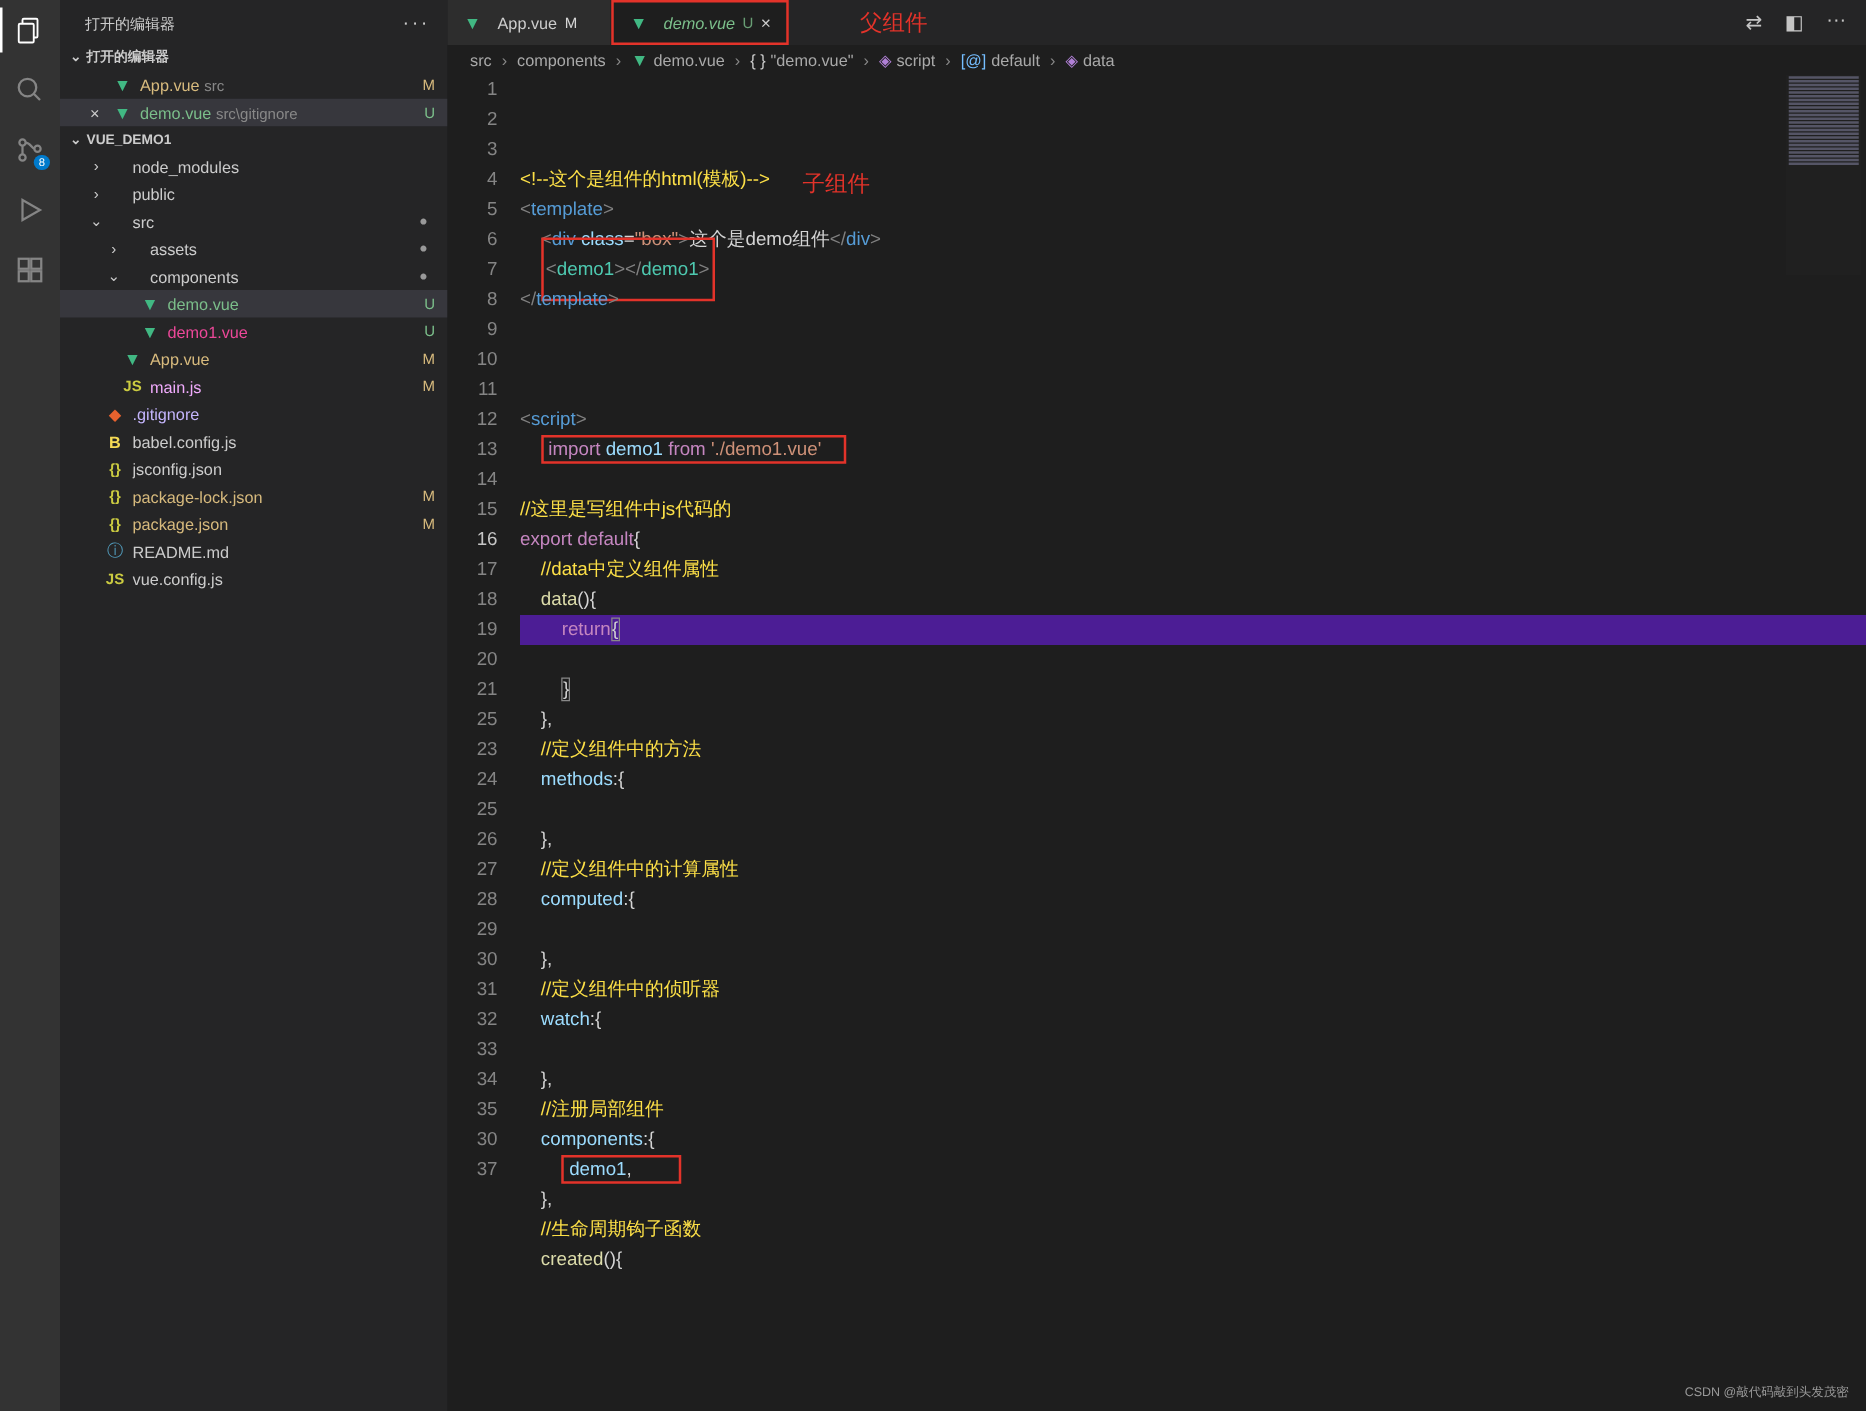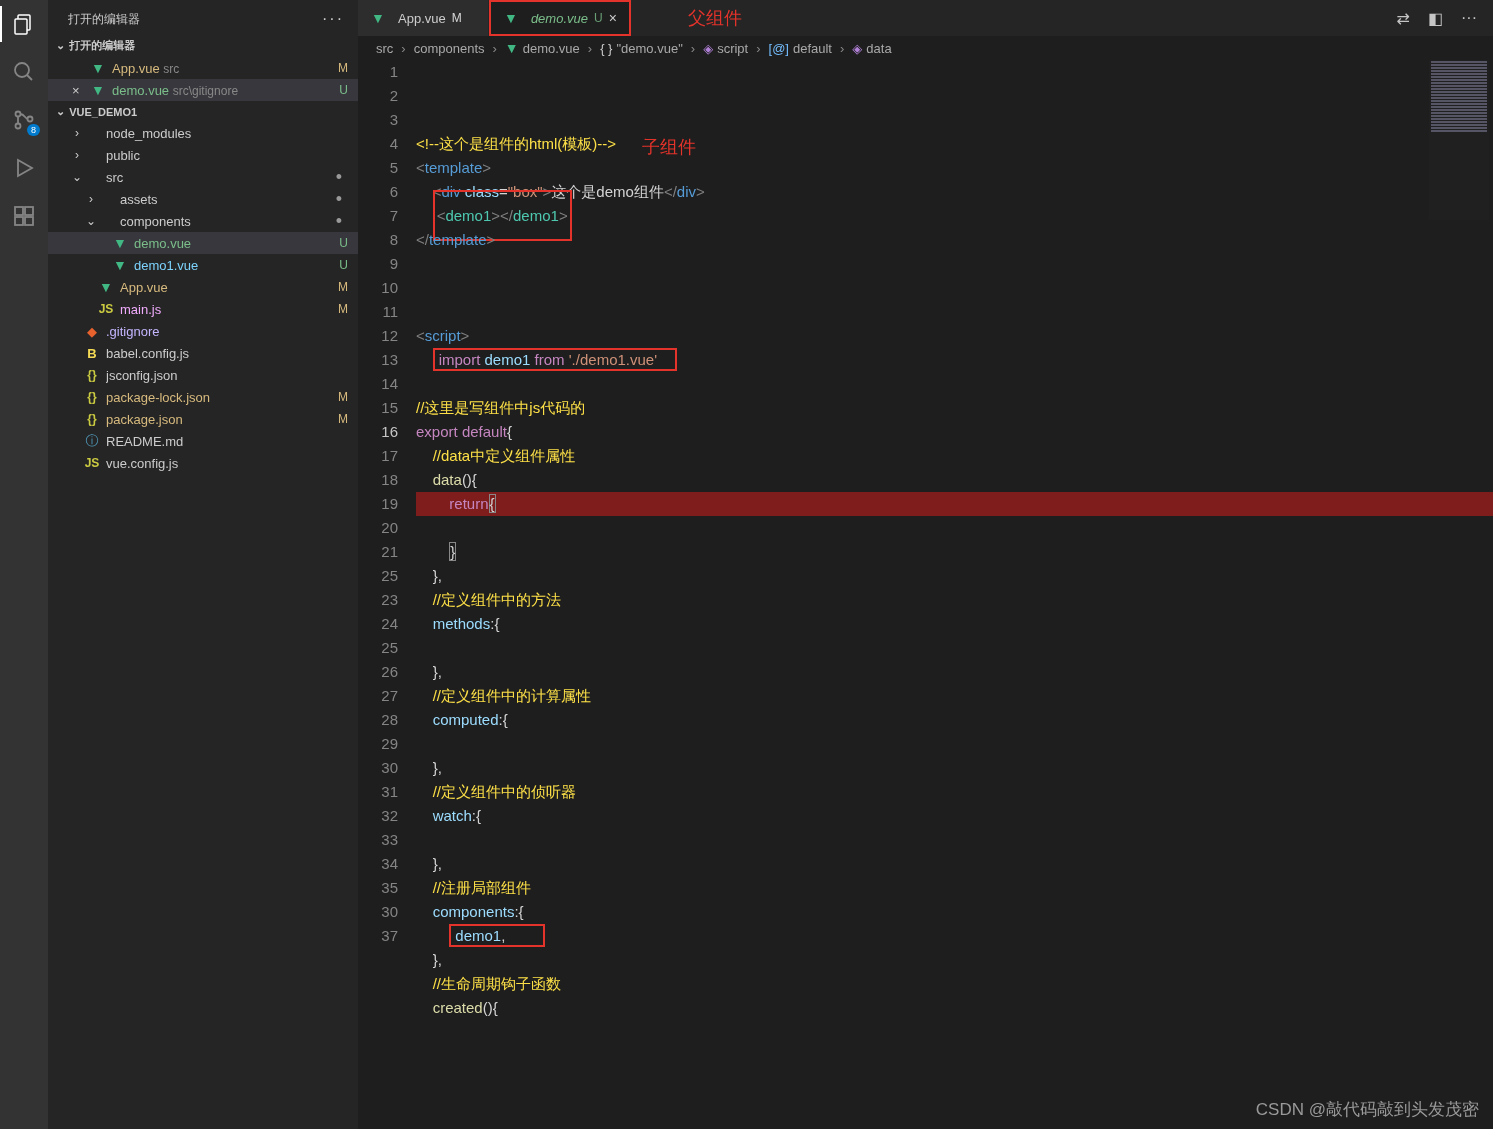--- a/index.html
+++ b/index.html
@@ -48,25 +48,25 @@
 .code .line { height:24px; }
 .c-comment { color:#fde047; }
 .c-tag { color:#569cd6; }
 .c-brk { color:#808080; }
 .c-attr { color:#9cdcfe; }
 .c-str { color:#ce9178; }
 .c-txt { color:#d4d4d4; }
 .c-kw { color:#c586c0; }
 .c-fn { color:#dcdcaa; }
 .c-var { color:#9cdcfe; }
-.current-line { background:#7f1d1d;}
+.current-line { background:#4c1d95;}
 .redbox-inline { border:2px solid #e3332a; padding:15px 2px;}
 .minimap { position:absolute; top:60px; right:4px; width:60px; height:160px; background:rgba(40,40,40,.3); }
 .minimap div{height:2px; margin:1px 2px; background:#556;}
-.watermark { position:absolute; bottom:8px; right:14px; color:#999; font-size:17px; }
+.watermark { position:absolute; bottom:8px; right:14px; color:#999; font-size:10px; }
 </style>
 </head>
 <body>
 
 <div class="activity-bar">
   <div class="icon active">
     <svg width="24" height="24" viewBox="0 0 24 24" fill="none" stroke="currentColor" stroke-width="1.5">
         <rect x="6" y="3" width="12" height="15" rx="1"></rect>
         <rect x="3" y="7" width="12" height="15" rx="1" fill="#333"></rect>
       </svg>
@@ -164,21 +164,21 @@
       </div>
       <div class="tree-row selected" style="padding-left: 50px;">
         <span class="chev"></span>
         <span class="icon-file vue-ico">▼</span>
         <span class="fname" style="color:#7bbe8a">demo.vue</span>
         <span class="status U">U</span>
       </div>
       <div class="tree-row" style="padding-left: 50px;">
         <span class="chev"></span>
         <span class="icon-file vue-ico">▼</span>
-        <span class="fname" style="color:#7dd3fc">demo1.vue</span>
+        <span class="fname" style="color:#ec4899">demo1.vue</span>
         <span class="status U">U</span>
       </div>
       <div class="tree-row" style="padding-left: 36px;">
         <span class="chev"></span>
         <span class="icon-file vue-ico">▼</span>
         <span class="fname" style="color:#d7ba7d">App.vue</span>
         <span class="status M">M</span>
       </div>
       <div class="tree-row" style="padding-left: 36px;">
         <span class="chev"></span>

